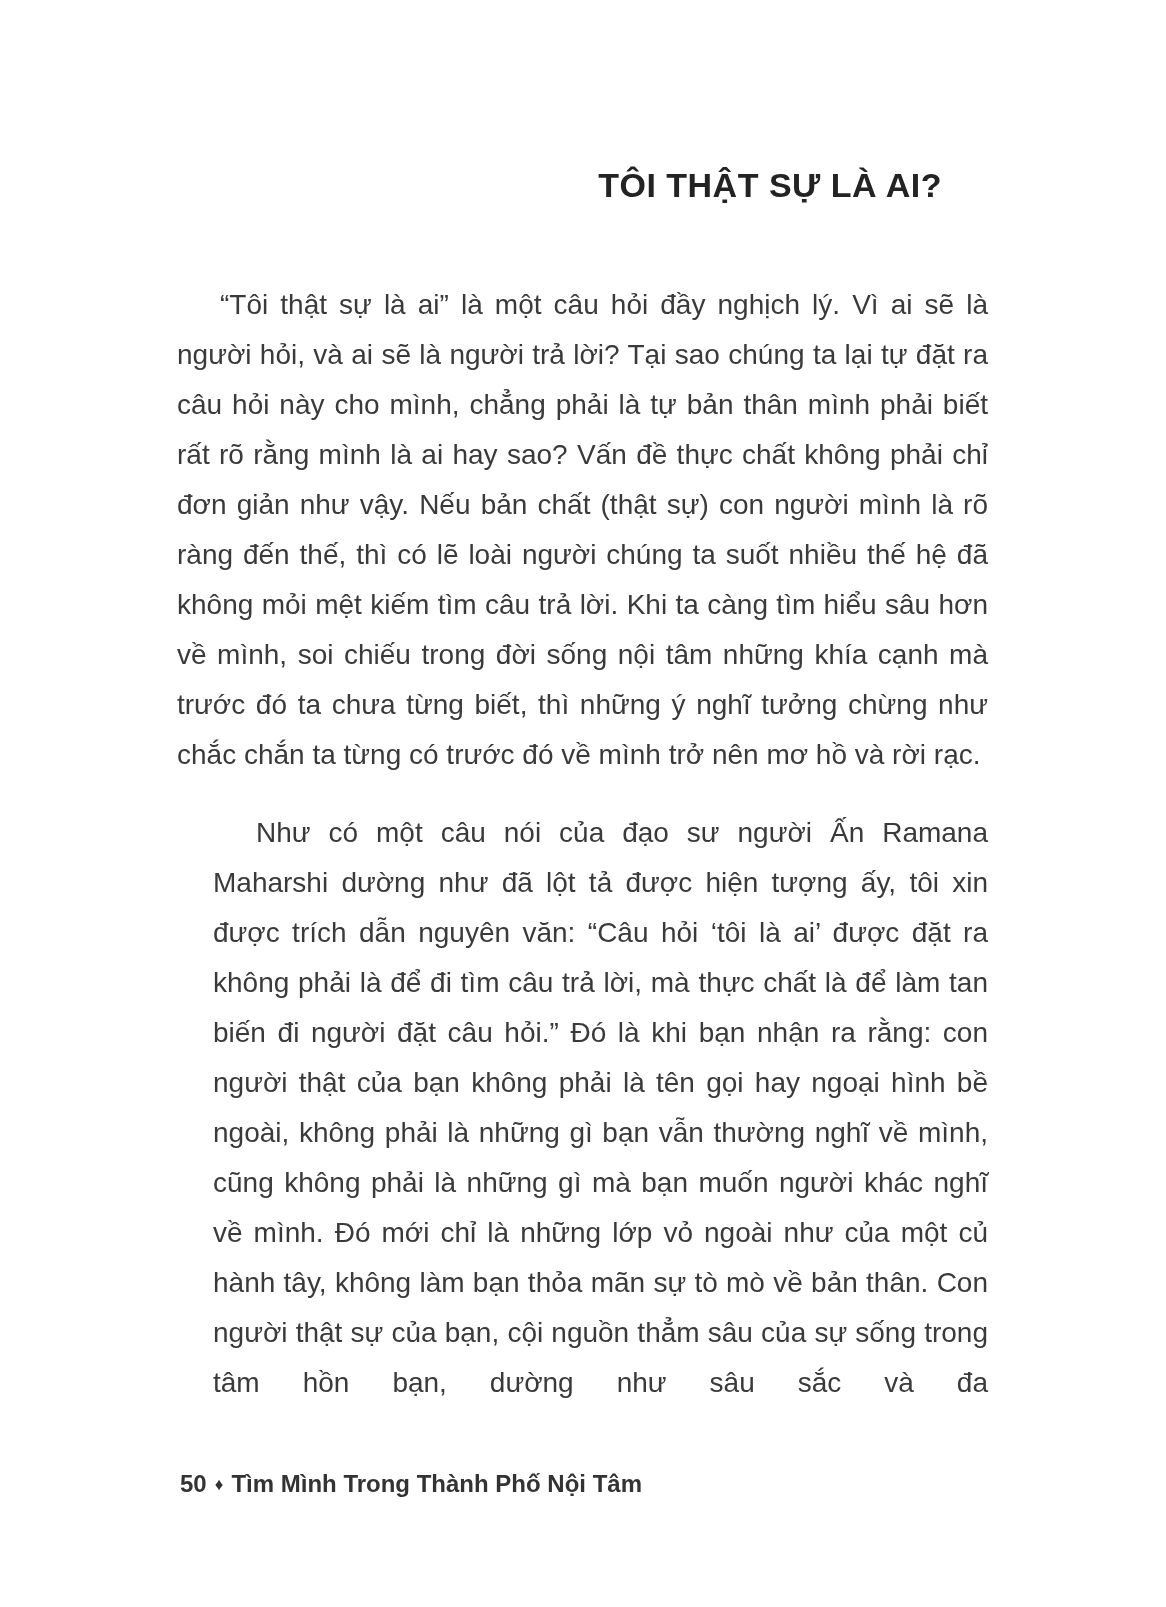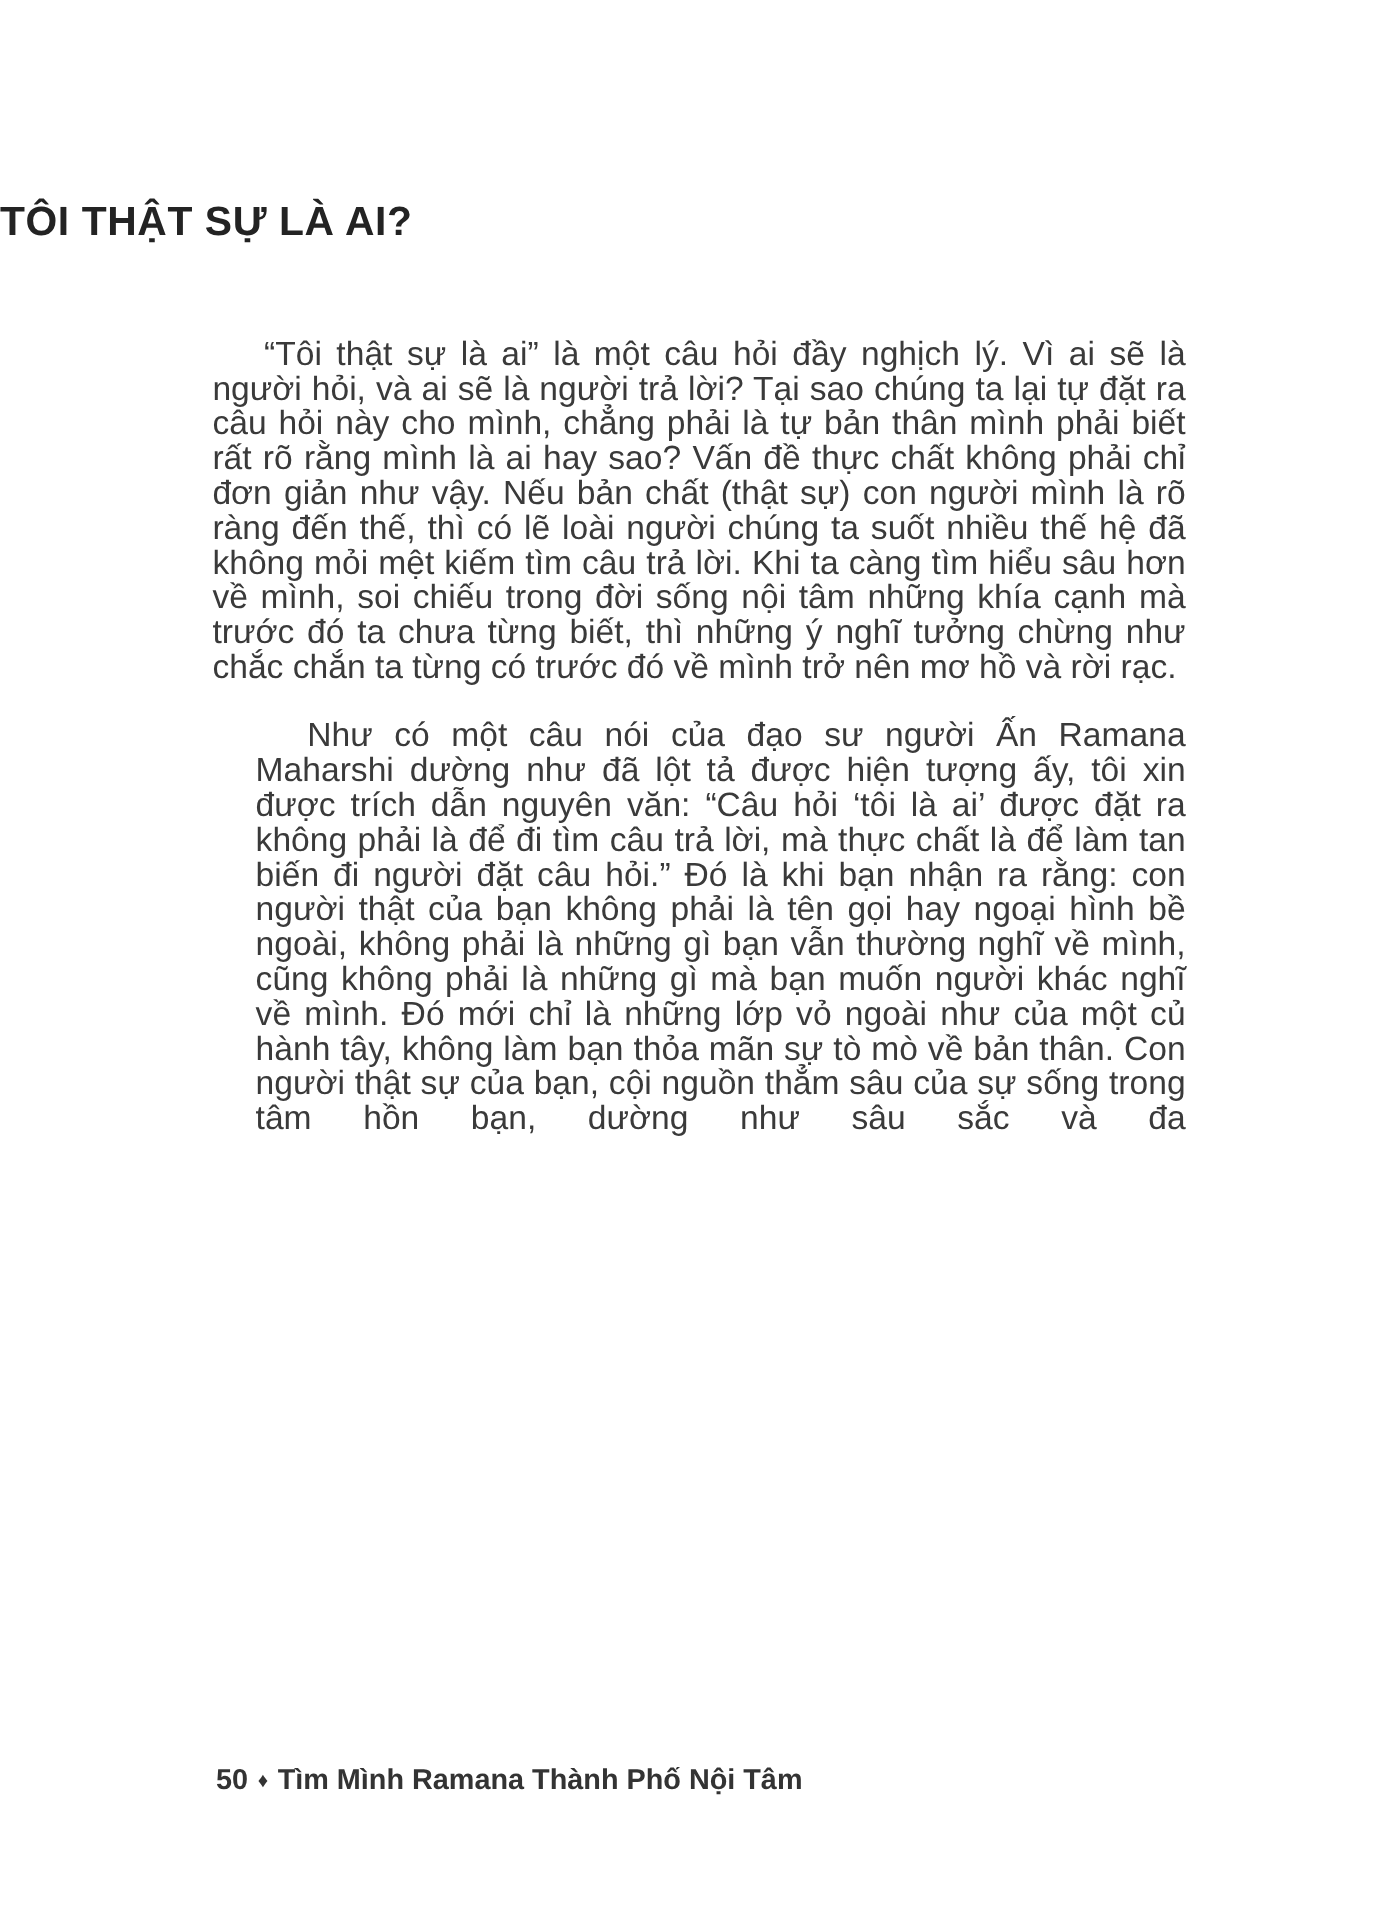--- a/index.html
+++ b/index.html
@@ -9,26 +9,26 @@
   body{
     width:1166px;height:1607px;background:var(--bg);
     font-family:"Liberation Sans", sans-serif;
     overflow:hidden;
   }
   .page{
     position:relative;width:1166px;height:1607px;background:var(--bg);
   }
   .chapter-title{
     position:absolute;top:166px;left:0;width:942px;margin:0;
-    text-align:left;font-size:34px;font-weight:700;letter-spacing:.5px;
+    text-align:right;font-size:34px;font-weight:700;letter-spacing:.5px;
     color:var(--title);
   }
   .body-text{
     position:absolute;left:177px;top:280px;width:811px;
-    font-size:28px;line-height:29px;color:var(--body);
+    font-size:28px;line-height:50px;color:var(--body);
     text-align:justify;hyphens:none;
   }
   .para{
     margin:0 0 28px 0;text-indent:43px;
   }
   .para.continued{
     
     text-align-last:justify;
     margin-left:36px;
   }
@@ -48,16 +48,16 @@
 <div class="page">
 
   <h1 class="chapter-title">TÔI THẬT SỰ LÀ AI?</h1>
 
   <div class="body-text" id="body-text">
       <p class="para">“Tôi thật sự là ai” là một câu hỏi đầy nghịch lý. Vì ai sẽ là người hỏi, và ai sẽ là người trả lời? Tại sao chúng ta lại tự đặt ra câu hỏi này cho mình, chẳng phải là tự bản thân mình phải biết rất rõ rằng mình là ai hay sao? Vấn đề thực chất không phải chỉ đơn giản như vậy. Nếu bản chất (thật sự) con người mình là rõ ràng đến thế, thì có lẽ loài người chúng ta suốt nhiều thế hệ đã không mỏi mệt kiếm tìm câu trả lời. Khi ta càng tìm hiểu sâu hơn về mình, soi chiếu trong đời sống nội tâm những khía cạnh mà trước đó ta chưa từng biết, thì những ý nghĩ tưởng chừng như chắc chắn ta từng có trước đó về mình trở nên mơ hồ và rời rạc.</p>
       <p class="para continued">Như có một câu nói của đạo sư người Ấn Ramana Maharshi dường như đã lột tả được hiện tượng ấy, tôi xin được trích dẫn nguyên văn: “Câu hỏi ‘tôi là ai’ được đặt ra không phải là để đi tìm câu trả lời, mà thực chất là để làm tan biến đi người đặt câu hỏi.” Đó là khi bạn nhận ra rằng: con người thật của bạn không phải là tên gọi hay ngoại hình bề ngoài, không phải là những gì bạn vẫn thường nghĩ về mình, cũng không phải là những gì mà bạn muốn người khác nghĩ về mình. Đó mới chỉ là những lớp vỏ ngoài như của một củ hành tây, không làm bạn thỏa mãn sự tò mò về bản thân. Con người thật sự của bạn, cội nguồn thẳm sâu của sự sống trong tâm hồn bạn, dường như sâu sắc và đa</p>
     </div>
 
   <div class="page-footer">
-    <span>50</span><span class="diamond">♦</span><span>Tìm Mình Ramana Thành Phố Nội Tâm</span>
+    <span>50</span><span class="diamond">♦</span><span>Tìm Mình Trong Thành Phố Nội Tâm</span>
   </div>
 
 </div>
 
 </body></html>

